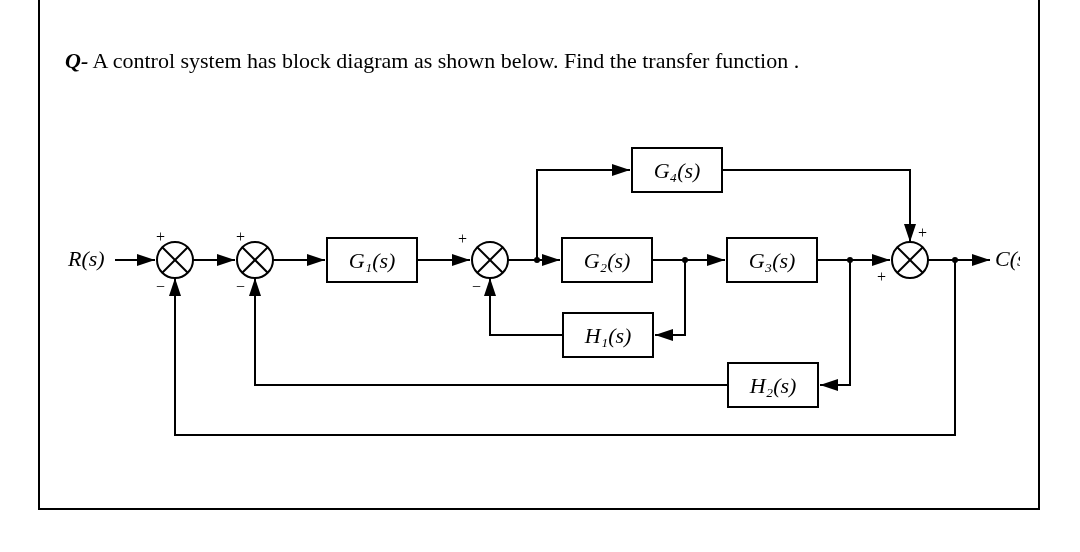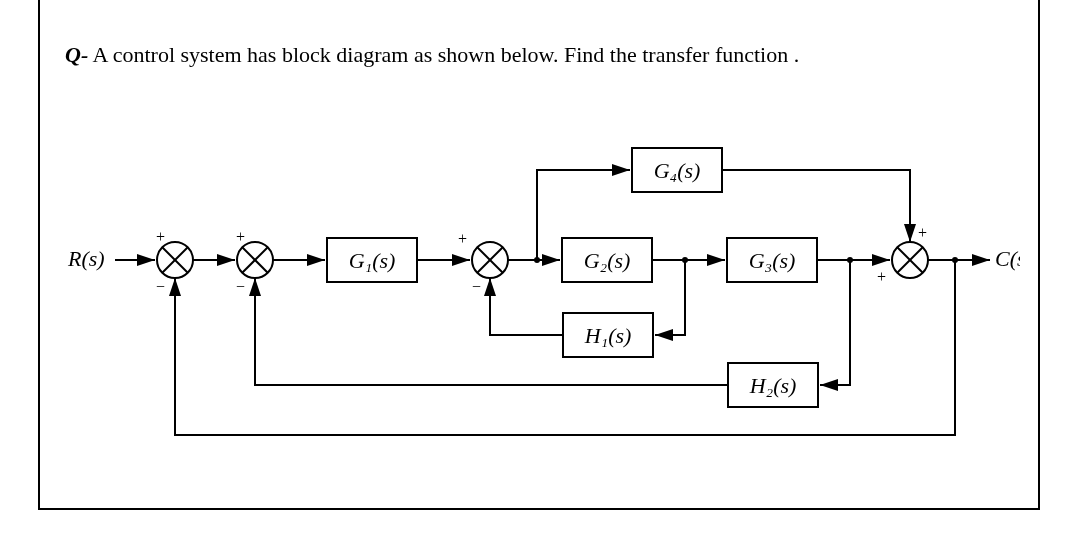--- a/index.html
+++ b/index.html
@@ -17,21 +17,21 @@
     width: 1002px;
     height: 510px;
     border-left: 2px solid #000;
     border-right: 2px solid #000;
     border-bottom: 2px solid #000;
     box-sizing: border-box;
   }
   .question {
     position: absolute;
     left: 65px;
-    top: 42px;
+    top: 48px;
     font-size: 22px;
     color: #000;
     font-style: normal;
   }
   .question .q {
     font-weight: bold;
     font-style: italic;
   }
   svg.diagram {
     position: absolute;

